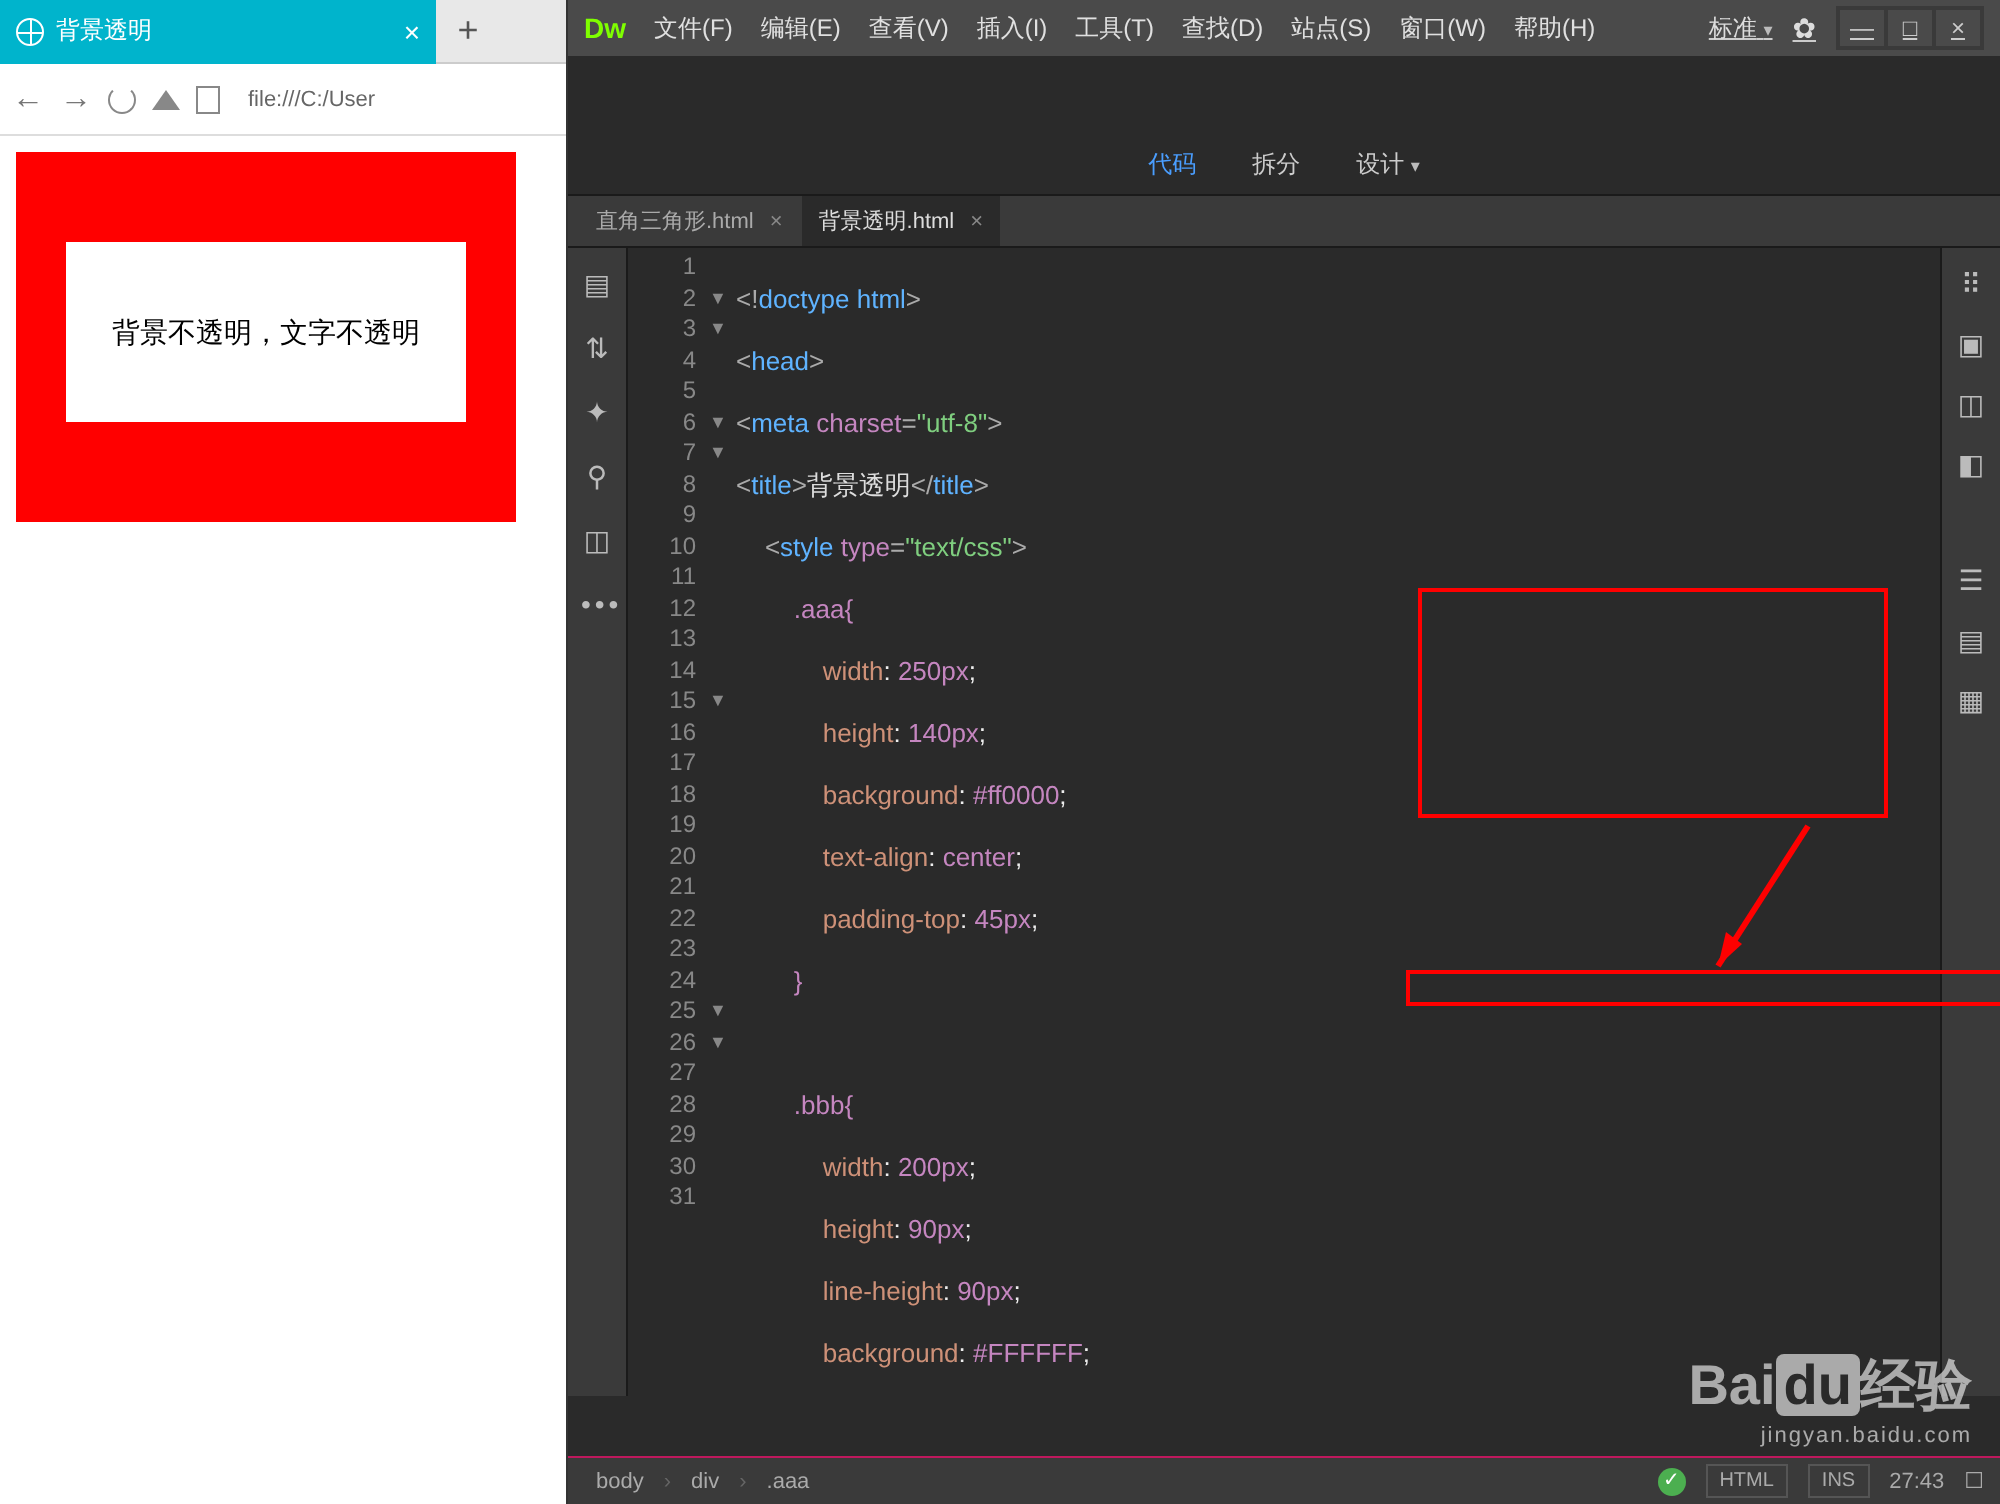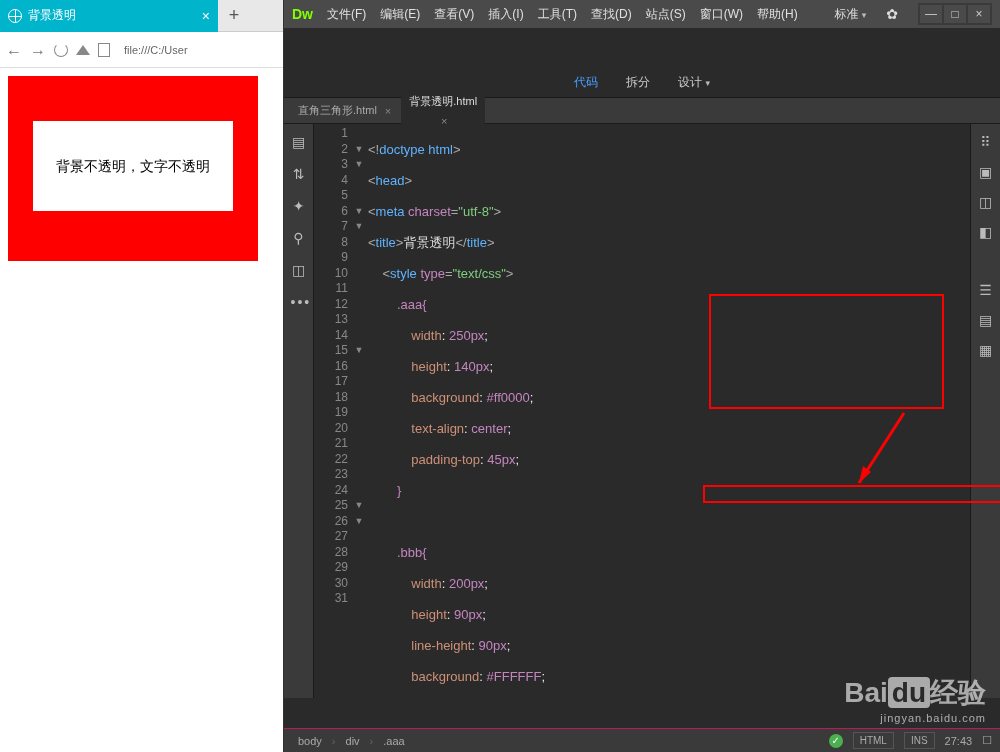--- a/index.html
+++ b/index.html
@@ -22,32 +22,32 @@
 .book-icon { width: 12px; height: 14px; border: 1.5px solid #888; }
 .browser-content { padding: 8px; }
 .aaa { width: 250px; height: 185px; background: #ff0000; text-align: center; padding-top: 45px; }
 .bbb { width: 200px; height: 90px; line-height: 90px; background: #FFFFFF; margin: 0 auto; font-size: 14px; color: #000; }
 
 
 .dw { flex: 1; height: 752px; background: #2a2a2a; color: #ccc; display: flex; flex-direction: column; position: relative; }
 .dw-titlebar { height: 28px; background: #4a4a4a; display: flex; align-items: center; padding: 0 8px; gap: 14px; font-size: 12px; }
 .dw-logo { color: #7fff00; font-weight: bold; font-size: 14px; }
 .menu-item { color: #e0e0e0; }
-.titlebar-right { margin-left: auto; display: flex; align-items: center; gap: 20px; }
+.titlebar-right { margin-left: auto; display: flex; align-items: center; gap: 10px; text-decoration: underline; }
 .layout-label { color: #ddd; }
 .dropdown-arrow { font-size: 9px; color: #bbb; }
 .gear { color: #ddd; font-size: 14px; }
 .win-controls { background: #3a3a3a; display: flex; gap: 2px; padding: 2px; }
 .win-btn { width: 22px; height: 18px; background: #4a4a4a; color: #ccc; text-align: center; font-size: 12px; line-height: 18px; }
 .dw-viewbar { height: 30px; background: #2a2a2a; display: flex; align-items: center; justify-content: center; gap: 28px; font-size: 12px; border-bottom: 1px solid #1a1a1a; margin-top: 40px; }
 .view-item { color: #ccc; }
 .view-item.active { color: #4a9eff; }
 .dw-tabs { height: 26px; background: #3a3a3a; display: flex; align-items: center; padding-left: 6px; gap: 2px; font-size: 11px; border-bottom: 1px solid #1a1a1a; }
 .dw-tab { padding: 5px 8px; background: #3a3a3a; color: #aaa; display: flex; align-items: center; gap: 6px; }
-.dw-tab.active { background: #2a2a2a; color: #ddd; flex-direction: column; }
+.dw-tab.active { background: #2a2a2a; color: #ddd; }
 .dw-tab .tab-x { color: #888; margin-left: 2px; }
 
 .dw-main { flex: 1; display: flex; }
 .dw-left-tools { width: 30px; background: #3a3a3a; border-right: 1px solid #1a1a1a; display: flex; flex-direction: column; align-items: center; padding-top: 10px; gap: 16px; }
 .tool-icon { width: 16px; height: 16px; color: #bbb; font-size: 14px; text-align: center; }
 .tool-dots { letter-spacing: 2px; }
 
 .code-area { flex: 1; background: #2a2a2a; font-family: Consolas, monospace; font-size: 13px; position: relative; overflow: hidden; }
 .gutter { position: absolute; left: 0; top: 0; width: 38px; text-align: right; color: #888; font-size: 12px; line-height: 15.5px; padding-top: 2px; padding-right: 4px; background: #2a2a2a; }
 .gutter .gl { height: 15.5px; }

